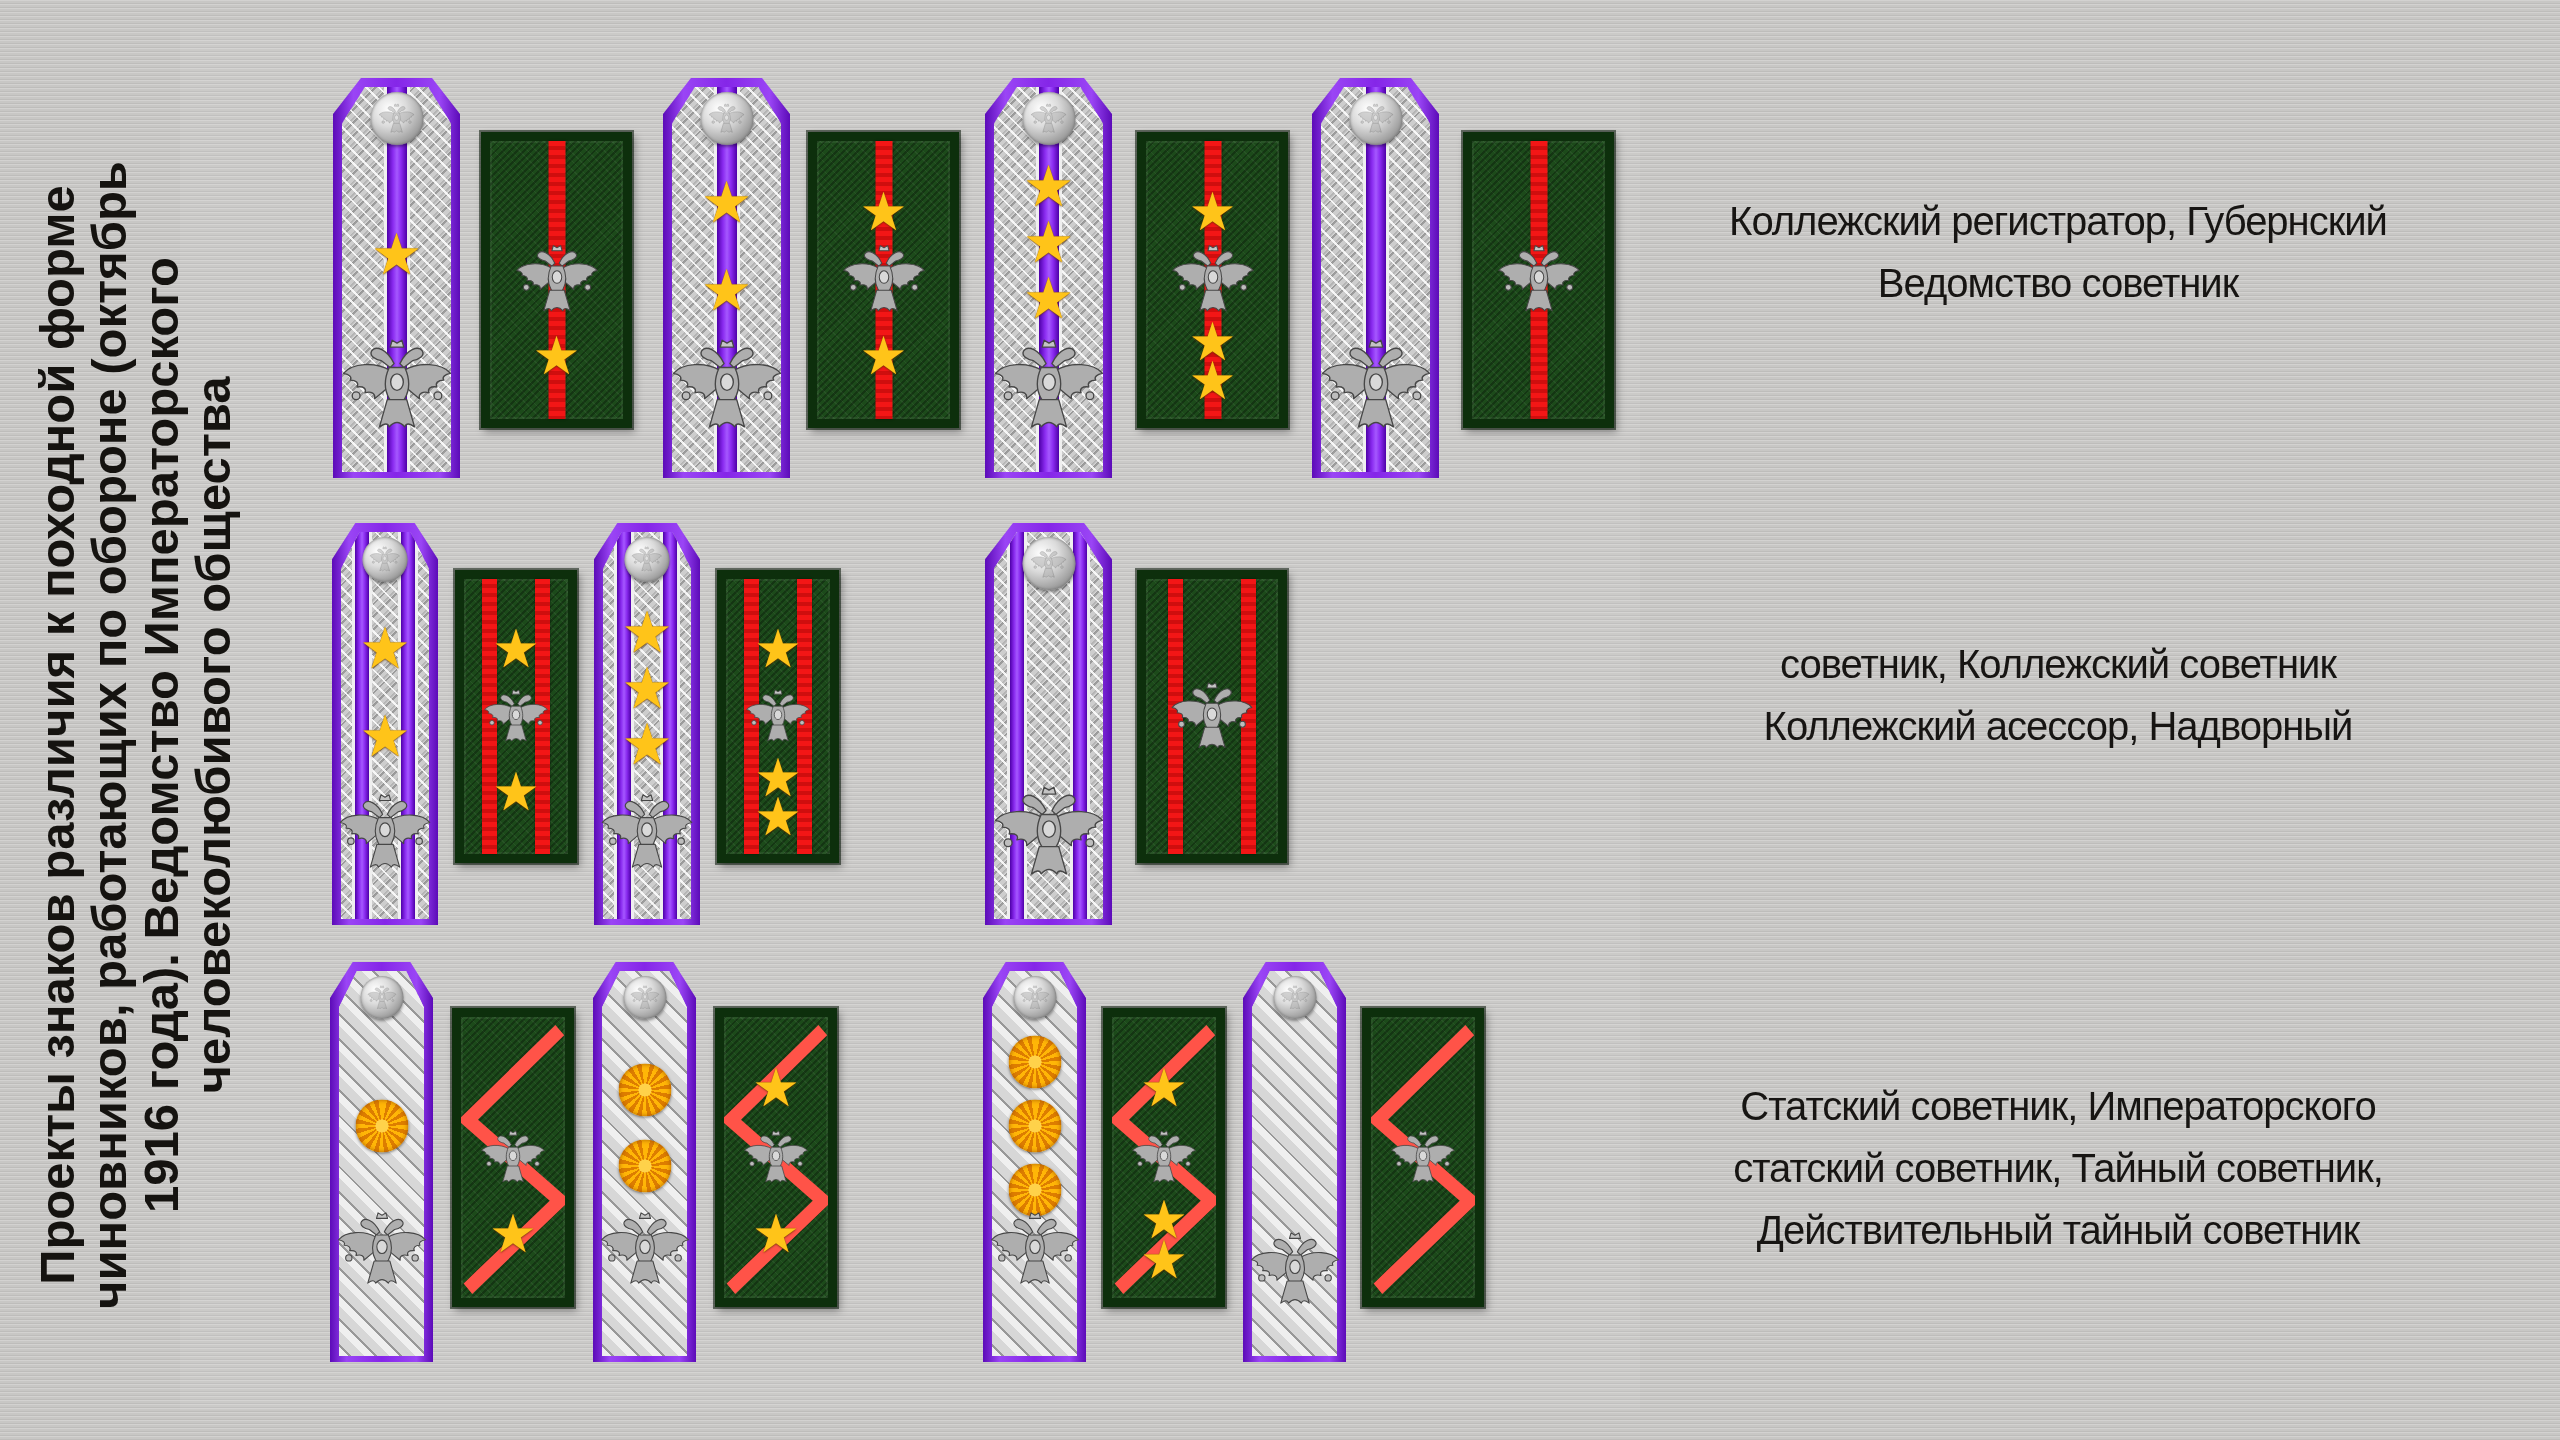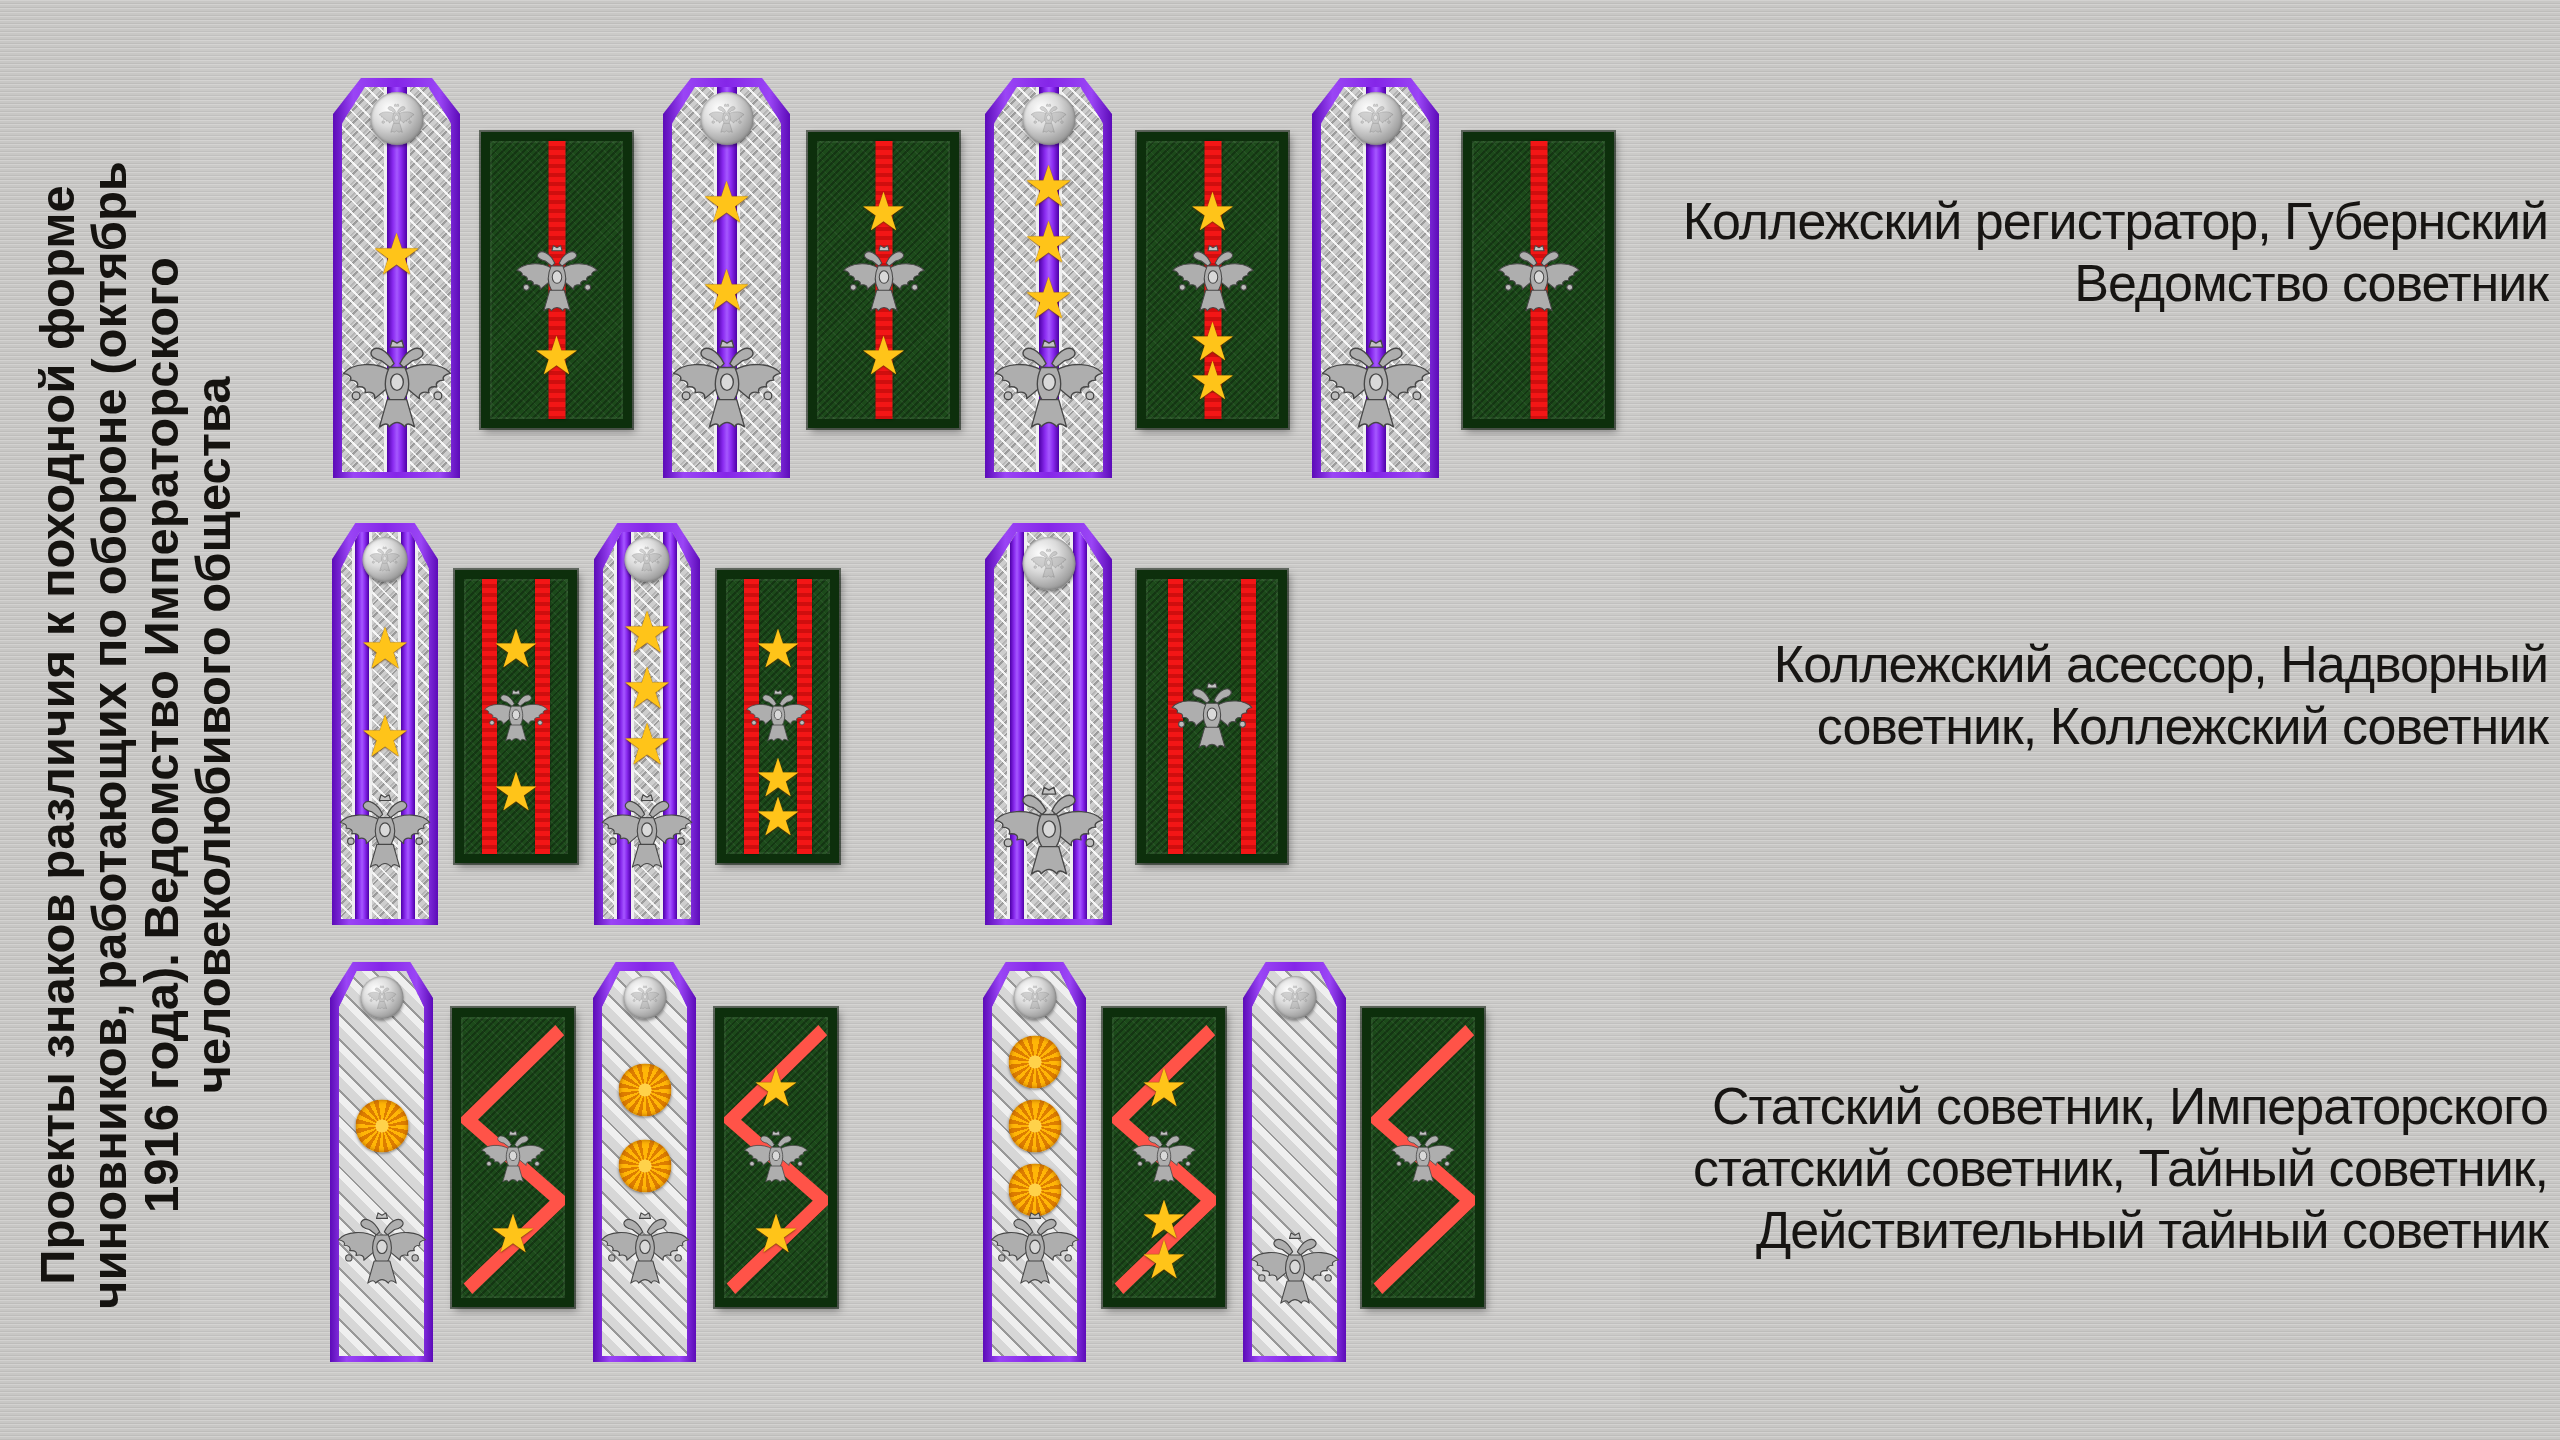--- a/index.html
+++ b/index.html
@@ -29,22 +29,22 @@
     font-size:49px;line-height:52px;
     color:#151310;
     transform:rotate(-90deg);
   }
   .caption span{display:block;}
 
   
   .rank-label{
     position:absolute;
     width:980px;
-    text-align:right;
-    font-size:52px;line-height:62px;
+    text-align:center;
+    font-size:40px;line-height:62px;
     color:#171513;
     letter-spacing:-1px;
   }
   .rank-label span{display:block;}
 
   
   .board{position:absolute;}
   .board-edge{
     position:absolute;inset:0;
     background:linear-gradient(90deg,#5c0bb8,#9a45f5 16%,#8526e8 50%,#9a45f5 84%,#5c0bb8);
@@ -419,21 +419,21 @@
           </svg>
         </div>
       </div>
     </div>
 
   <div class="rank-label" style="left:1568px;top:190px">
     <span>Коллежский регистратор, Губернский</span>
     <span>Ведомство советник</span>
   </div>
   <div class="rank-label" style="left:1568px;top:633px">
+    <span>советник, Коллежский советник</span>
     <span>Коллежский асессор, Надворный</span>
-    <span>советник, Коллежский советник</span>
   </div>
   <div class="rank-label" style="left:1568px;top:1075px">
     <span>Статский советник, Императорского</span>
     <span>статский советник, Тайный советник,</span>
     <span>Действительный тайный советник</span>
   </div>
 </div>
 
 </body></html>

